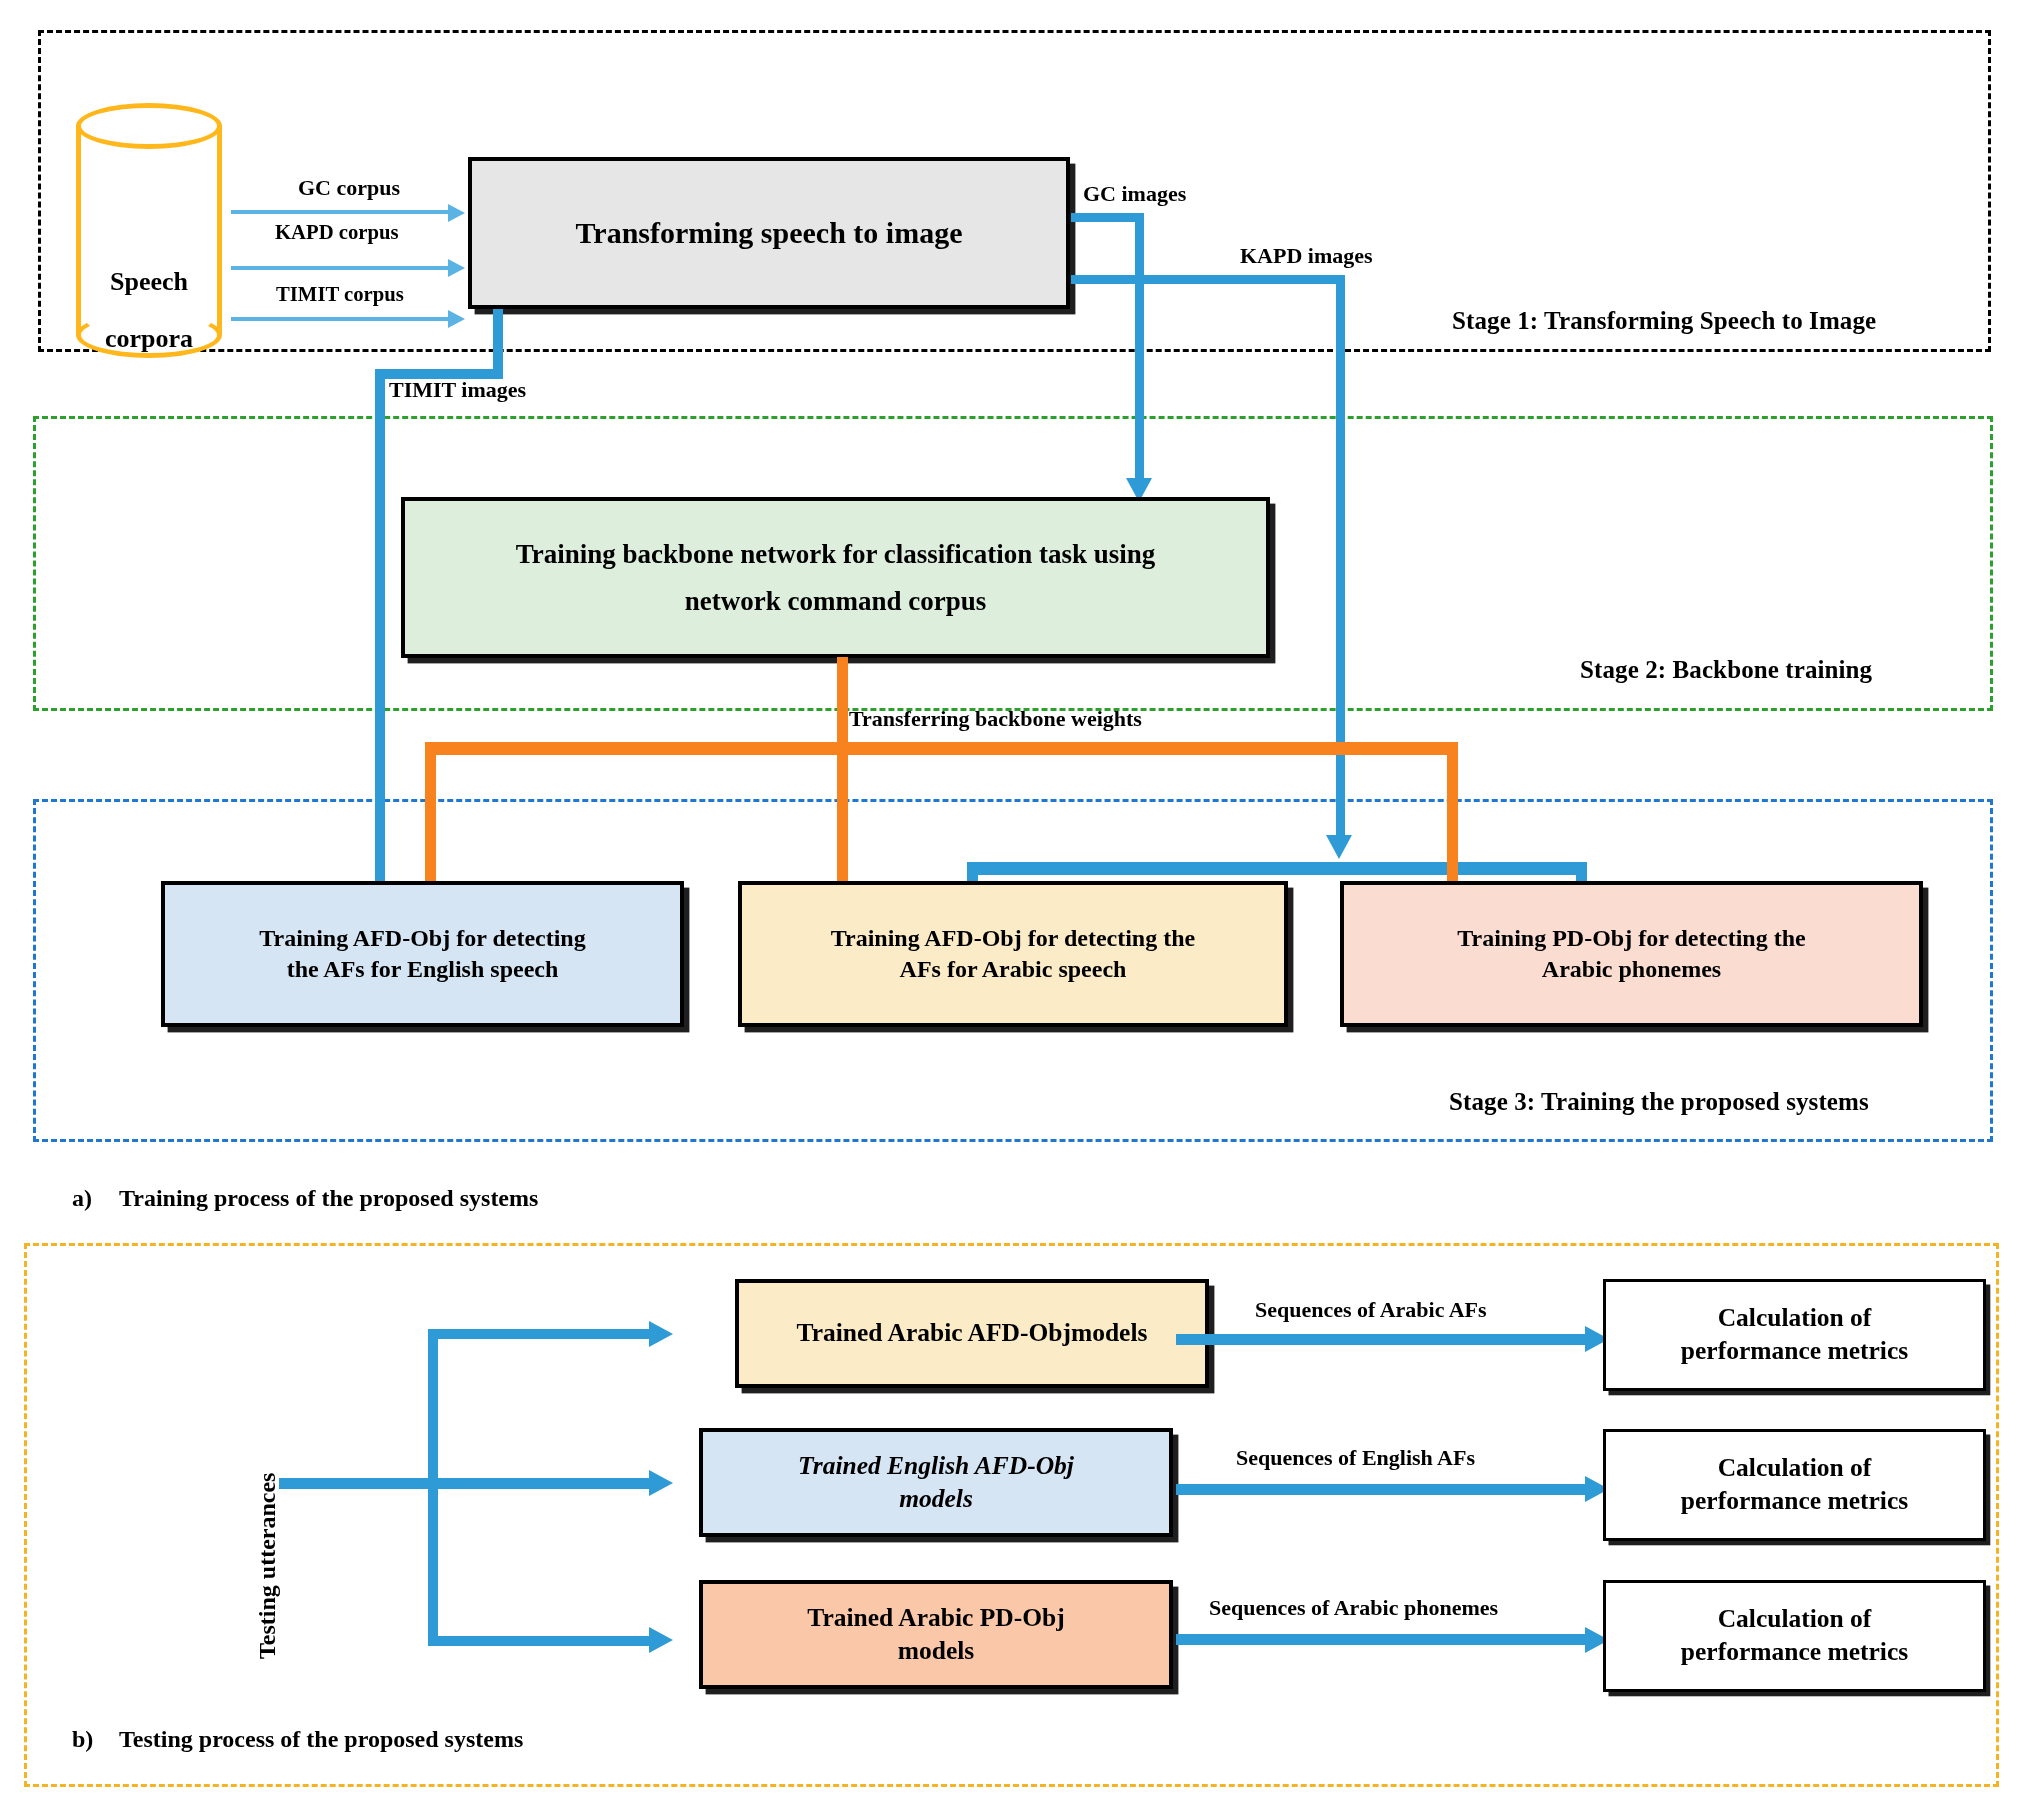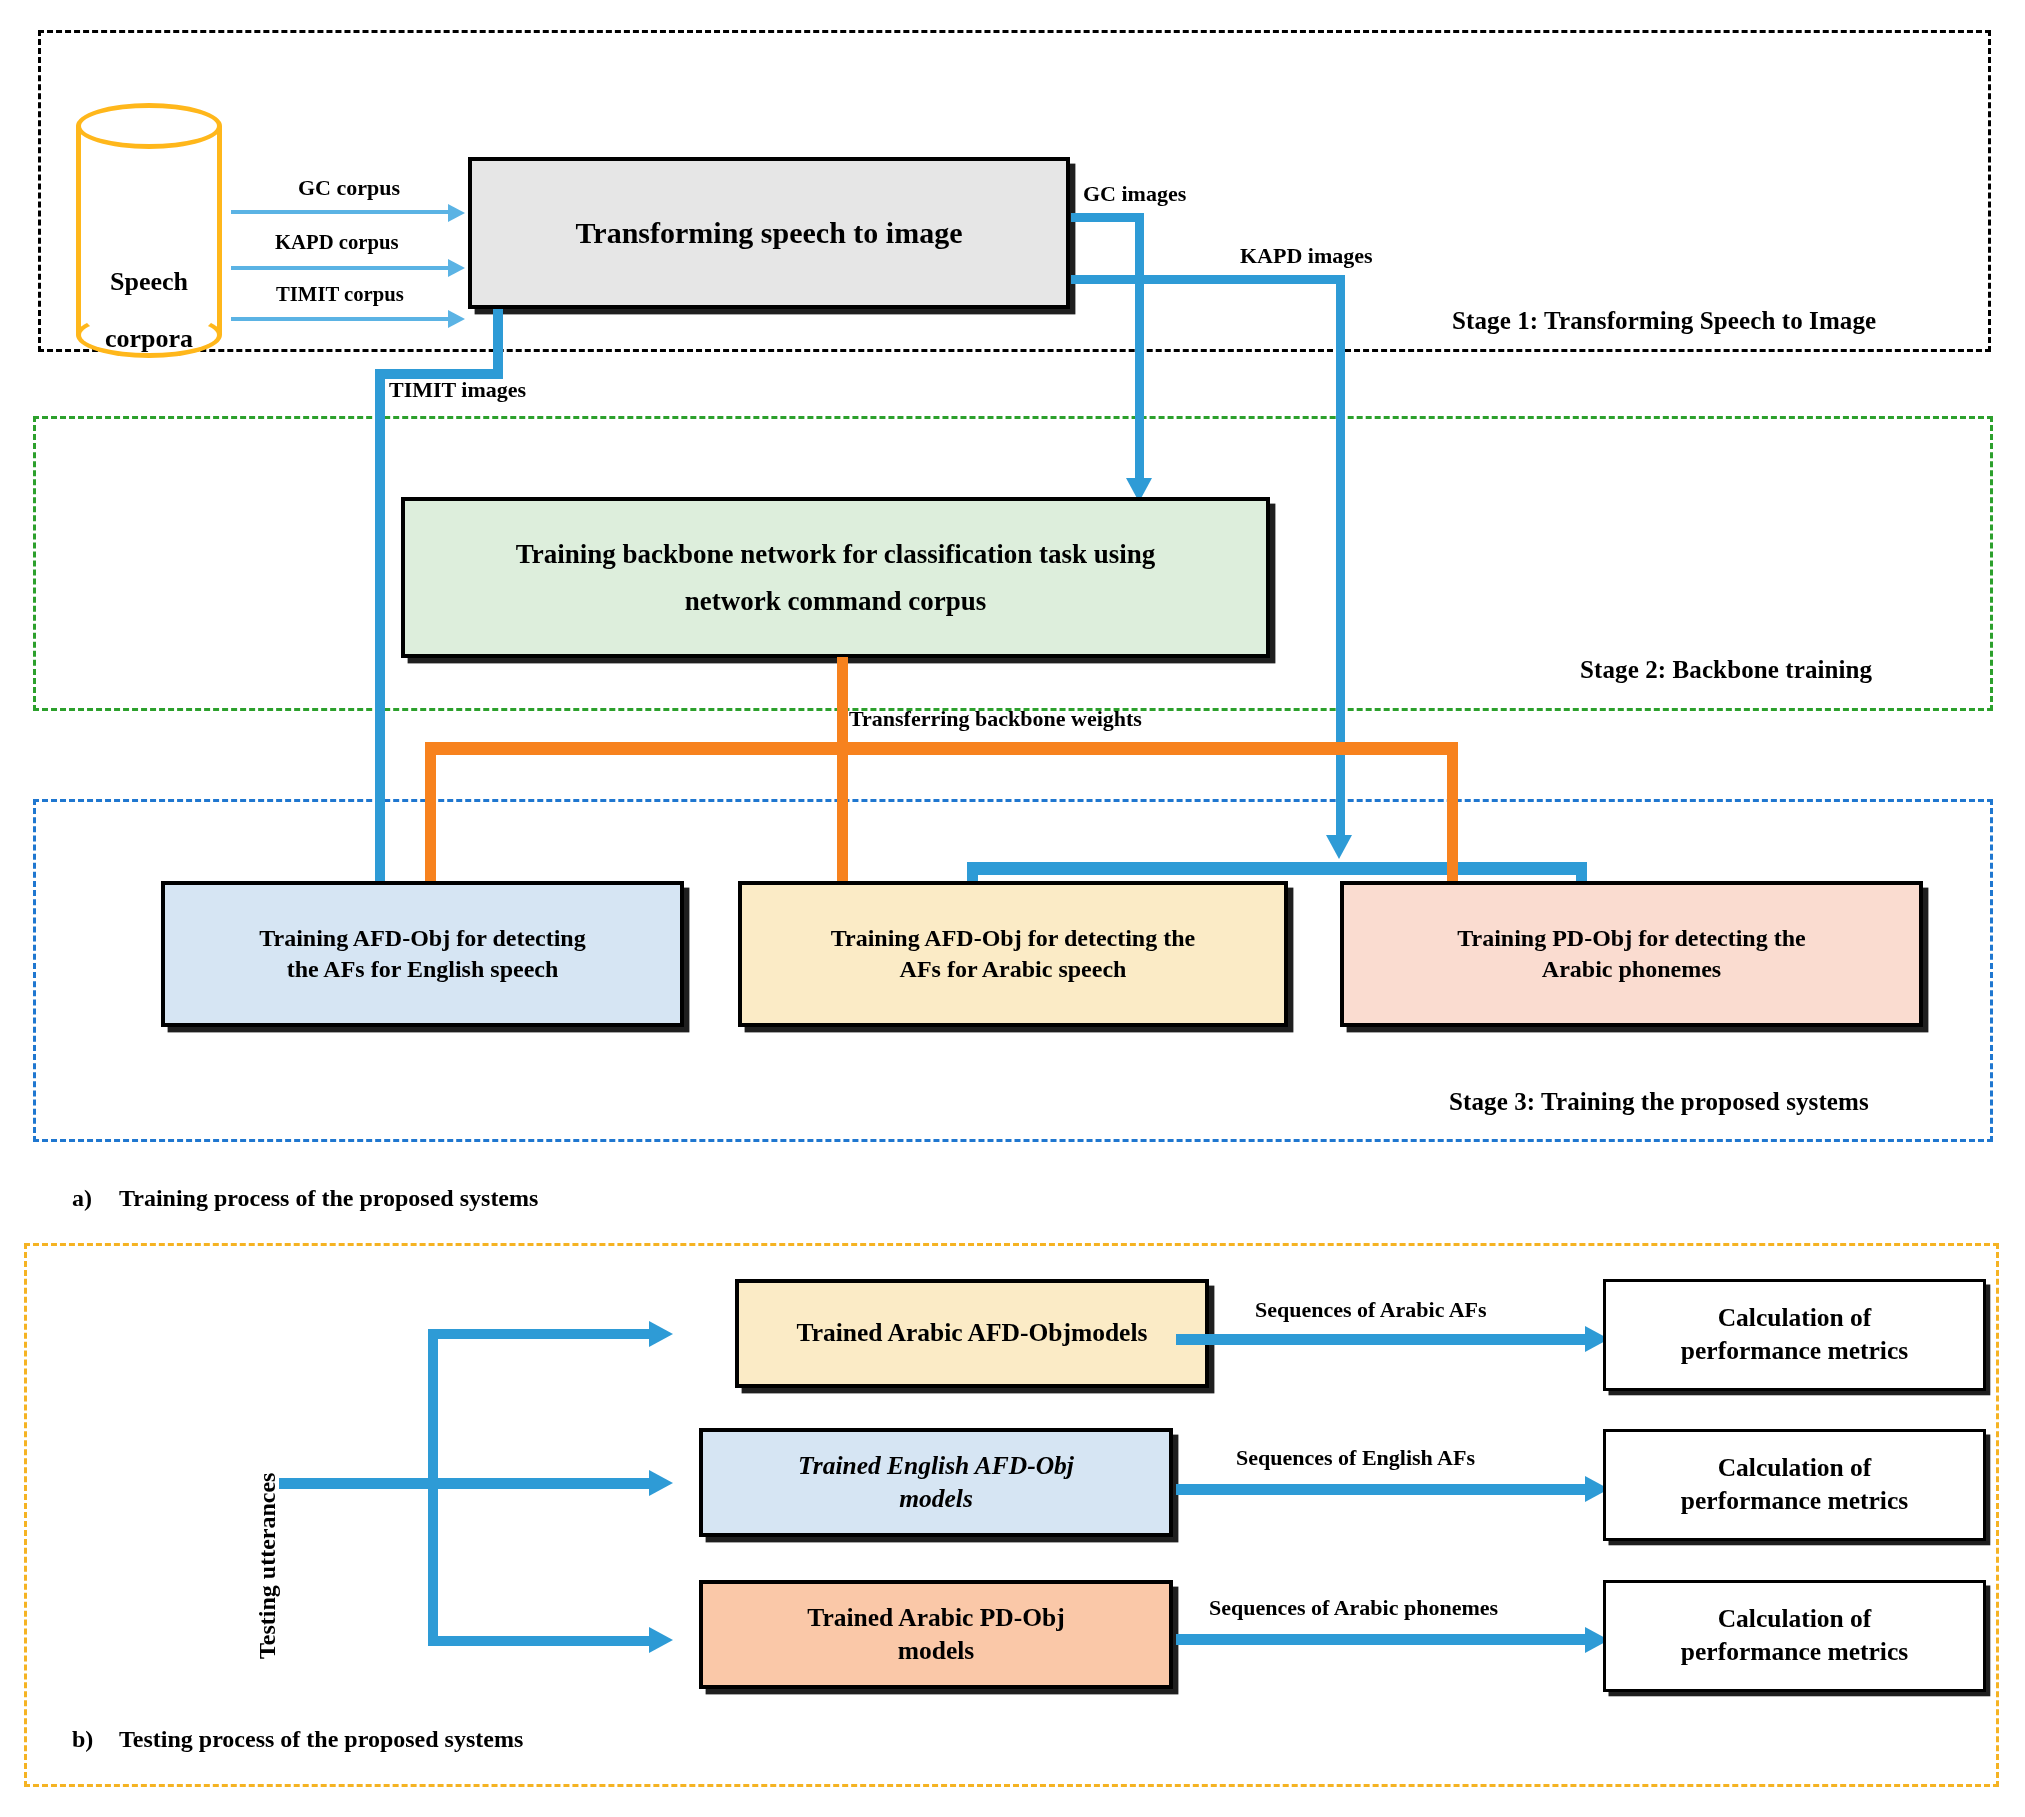--- a/index.html
+++ b/index.html
@@ -92,21 +92,21 @@
   <div class="pbox box-gray" style="left:468px;top:157px;width:602px;height:152px;font-size:30px;">
     <span>Transforming speech to image</span>
   </div>
 
   <div class="h lblue" style="left:231px;top:210px;width:219px;height:4.3px;"></div>
   <div class="arrow ar-right-lblue" style="left:448px;top:204px;"></div>
   <div class="edge-label" style="left:298px;top:175px;">GC corpus</div>
 
   <div class="h lblue" style="left:231px;top:266px;width:219px;height:4.3px;"></div>
   <div class="arrow ar-right-lblue" style="left:448px;top:259px;"></div>
-  <div class="edge-label sm" style="left:275px;top:231px;">KAPD corpus</div>
+  <div class="edge-label sm" style="left:275px;top:221px;">KAPD corpus</div>
 
   <div class="h lblue" style="left:231px;top:317px;width:219px;height:4.3px;"></div>
   <div class="arrow ar-right-lblue" style="left:448px;top:310px;"></div>
   <div class="edge-label sm" style="left:276px;top:283px;">TIMIT corpus</div>
 
   <div class="h blue" style="left:1071px;top:213px;width:73px;height:8.5px;"></div>
   <div class="v blue" style="left:1135px;top:213px;width:8.5px;height:266px;"></div>
   <div class="arrow ar-down-blue" style="left:1126px;top:478px;"></div>
   <div class="edge-label" style="left:1083px;top:181px;">GC images</div>
 

